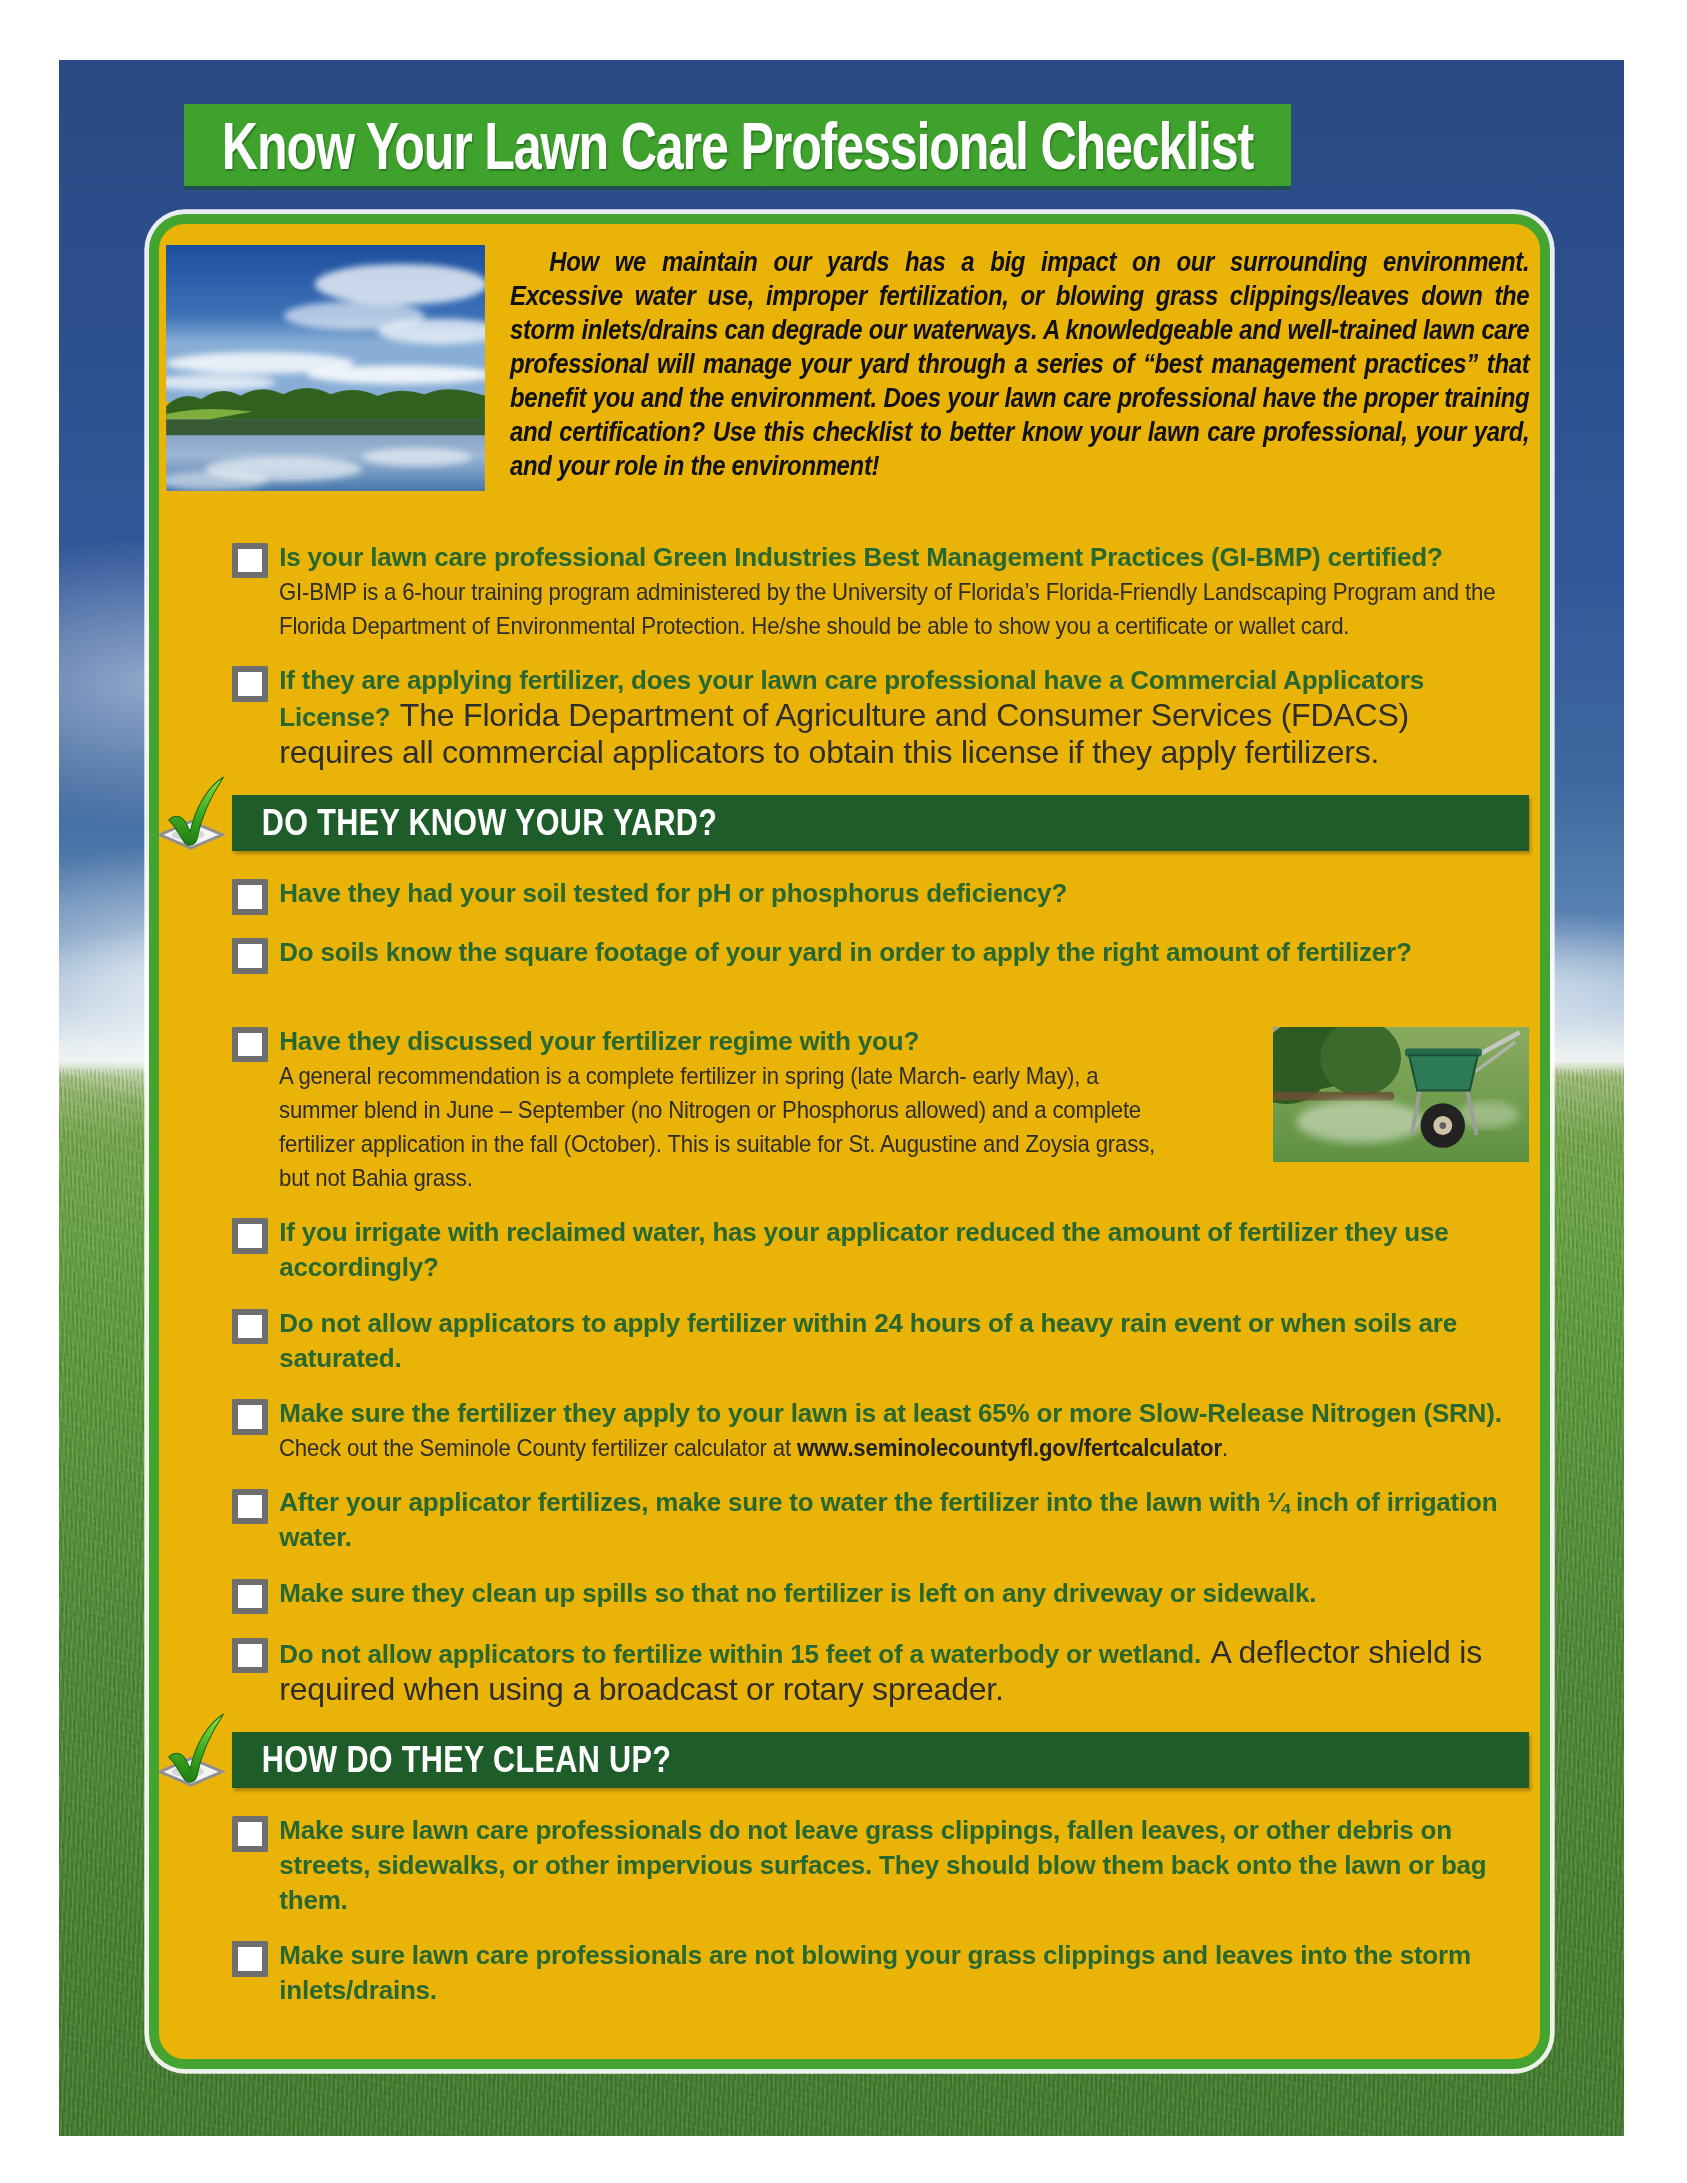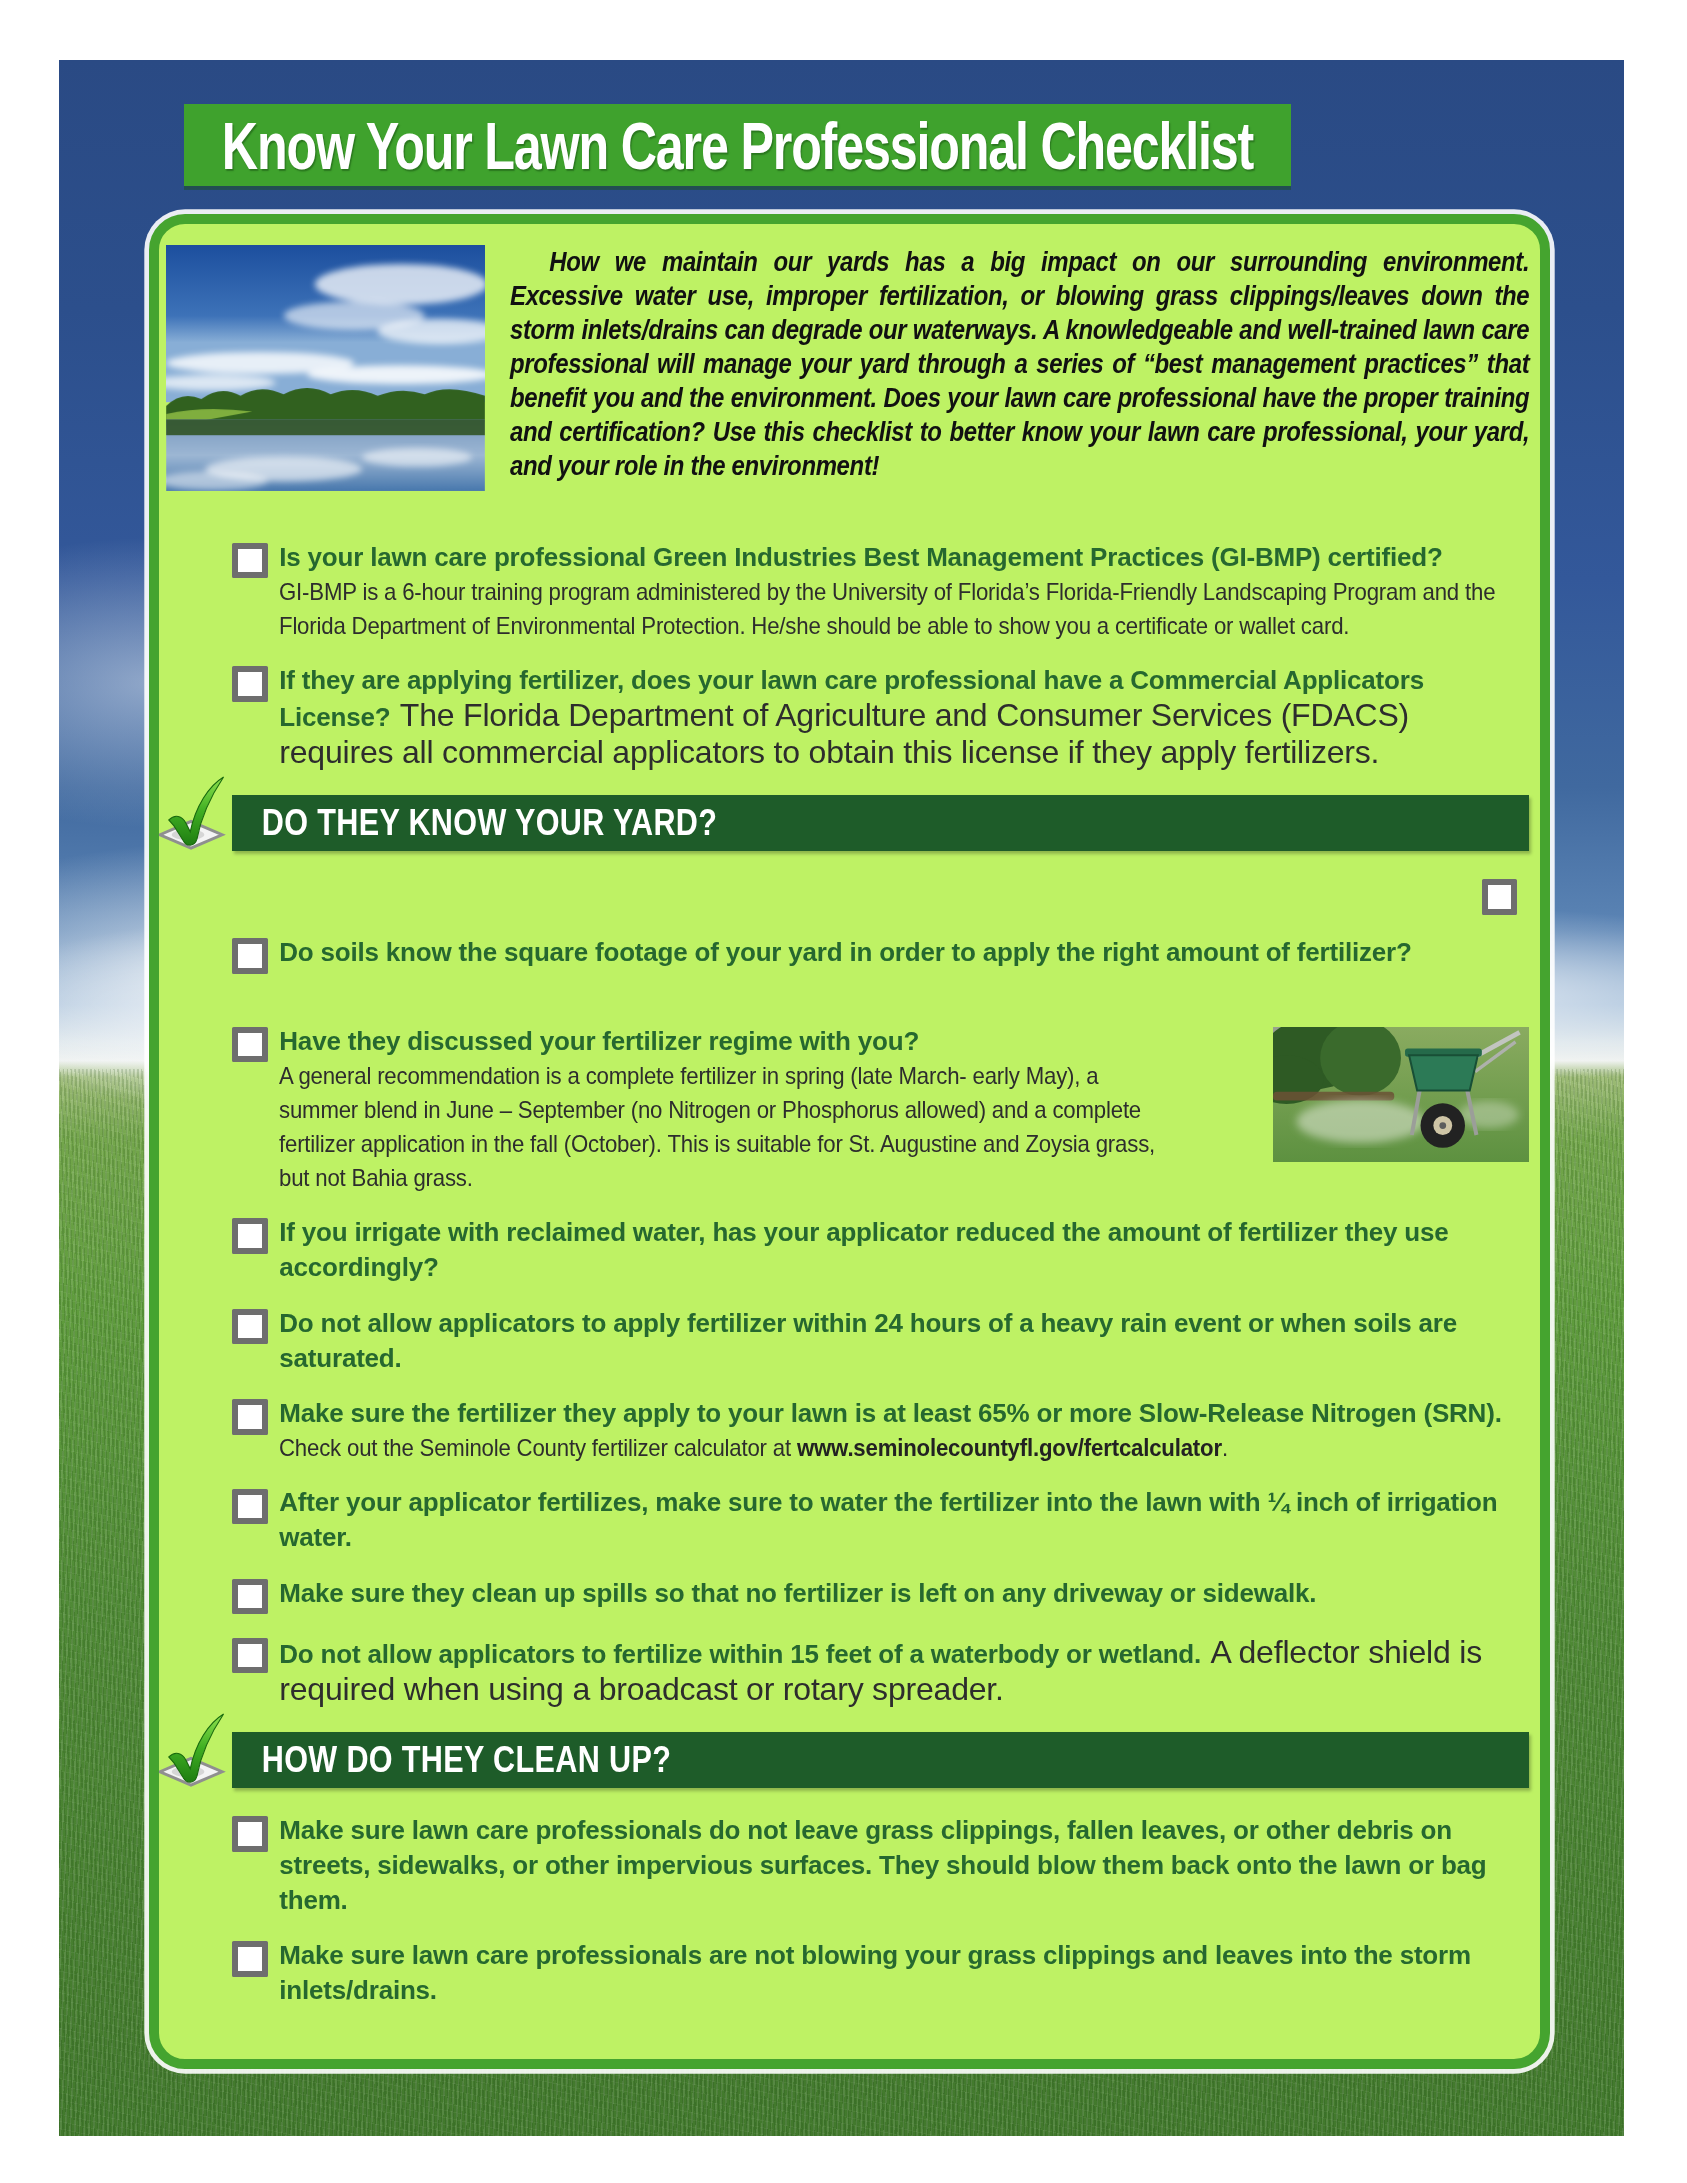--- a/index.html
+++ b/index.html
@@ -28,21 +28,21 @@
   .banner{position:absolute;left:184px;top:104px;width:1107px;height:82px;
     background:#3fa22d;box-shadow:0 3.9px 0 rgba(25,80,15,.45);
     display:flex;align-items:center;justify-content:center;}
   .banner-text{color:#ffffff;font-weight:bold;font-size:67px;letter-spacing:-1.6px;
     white-space:nowrap;transform:scaleX(.75);transform-origin:center;
     text-shadow:1.6px 1.6px 1.6px rgba(0,40,0,.35);}
 
   
   .card{position:absolute;left:149px;top:214px;width:1401px;height:1855px;
     box-sizing:border-box;border:10.2px solid #45a42f;border-radius:36px;
-    background:#bef264;overflow:hidden;box-shadow:0 0 0 4.7px rgba(255,255,255,.9);}
+    background:#eab308;overflow:hidden;box-shadow:0 0 0 4.7px rgba(255,255,255,.9);}
   .card-inner{padding:21px 11px 0 7px;}
 
   
   .intro{display:flex;align-items:flex-start;}
   .lake{flex:none;width:319px;height:246px;margin-right:25px;}
   .lake svg{display:block;width:100%;height:100%;}
   .intro-text{flex:none;width:calc(116.96% - 402px);transform:scaleX(.855);
     transform-origin:left top;margin:0;color:#111111;
     font-size:28px;line-height:34px;font-weight:bold;font-style:italic;
     letter-spacing:-0.4px;text-align:justify;text-indent:46px;}
@@ -153,20 +153,21 @@
   <ellipse cx="46" cy="82" rx="22" ry="7" fill="#c9c9c9" opacity=".7"></ellipse>
   <path d="M20,62 C28,54 38,56 43,66 L49,78 C56,44 74,16 94,4 C78,28 64,56 58,88 C55,98 44,99 39,89 L27,70 Z" fill="url(#cg)" stroke="#196a0e" stroke-width="1.5"></path>
 </svg>
               <div class="bar">
                 <span class="bar-text">DO THEY KNOW YOUR YARD?</span>
               </div>
             </div>
             <div class="items">
               <div class="item">
                 <span class="cb"></span>
+                <div class="itext"><span class="q">Have they had your soil tested for pH or phosphorus deficiency?</span></div>
               </div>
               <div class="item">
                 <span class="cb"></span>
                 <div class="itext"><span class="q">Do soils know the square footage of your yard in order to apply the right amount of fertilizer?</span></div>
               </div>
             </div>
           </section>
           <section class="sec">
             <div class="items">
               <div class="item">

